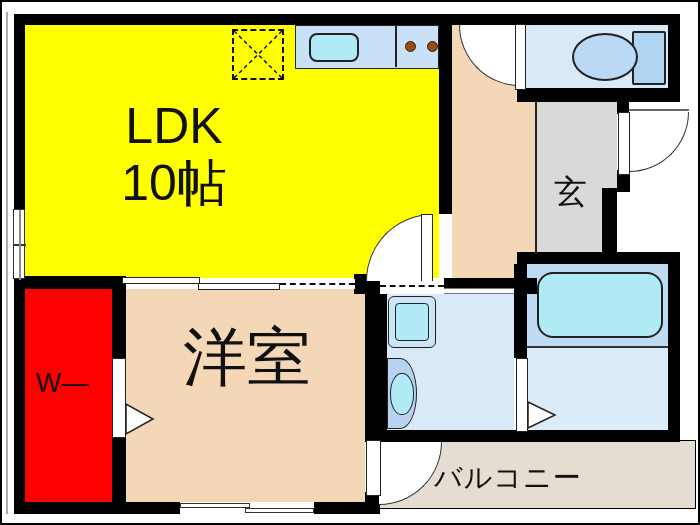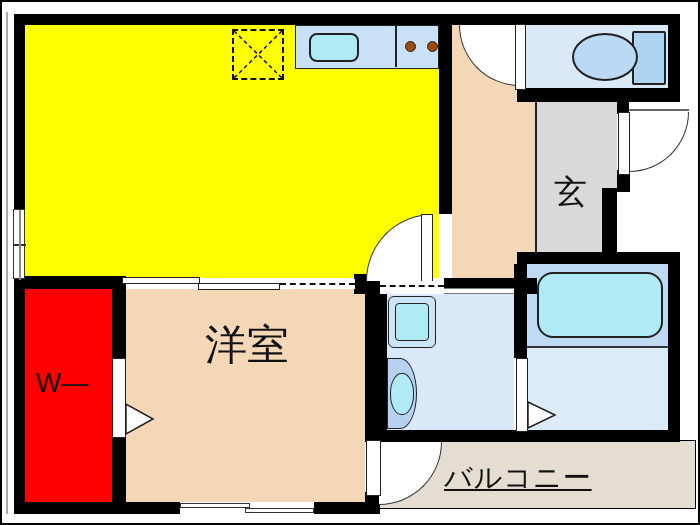--- a/index.html
+++ b/index.html
@@ -126,23 +126,25 @@
   <div class="abs" style="left:278px;top:277px;width:75px;height:10px;background:#fff;">
     <div class="abs" style="left:0;top:4px;width:75px;height:0;border-top:2.5px dashed #111;"></div>
   </div>
 
   <div class="abs" style="left:378px;top:279px;width:64px;height:10px;background:#fff;">
     <div class="abs" style="left:0;top:4px;width:64px;height:0;border-top:2.5px dashed #111;"></div>
   </div>
   <div class="abs" style="left:442px;top:286px;width:70px;height:6px;background:#fff;border-top:1px solid #777;border-bottom:1px solid #777;"></div>
 
   <div class="lbl center" style="left:42px;top:96px;width:260px;font-size:50px;line-height:1.14;">
+    <div>LDK</div>
+    <div>10帖</div>
   </div>
-  <div class="lbl center" style="left:130px;top:320px;width:230px;font-size:42px;line-height:1.1;">
+  <div class="lbl center" style="left:130px;top:320px;width:230px;font-size:64px;line-height:1.1;">
     <div>洋室</div>
   </div>
   <div class="lbl" style="left:34px;top:366px;font-size:27px;line-height:1.15;">
     <div>W—</div>
   </div>
   <div class="lbl" style="left:552px;top:168px;font-size:33px;">玄</div>
-  <div class="lbl" style="left:442px;top:457px;font-size:28px;letter-spacing:1px;text-decoration:underline;">バルコニー</div>
+  <div class="lbl" style="left:432px;top:457px;font-size:28px;letter-spacing:1px;">バルコニー</div>
 
 </div>
 
 </body></html>

